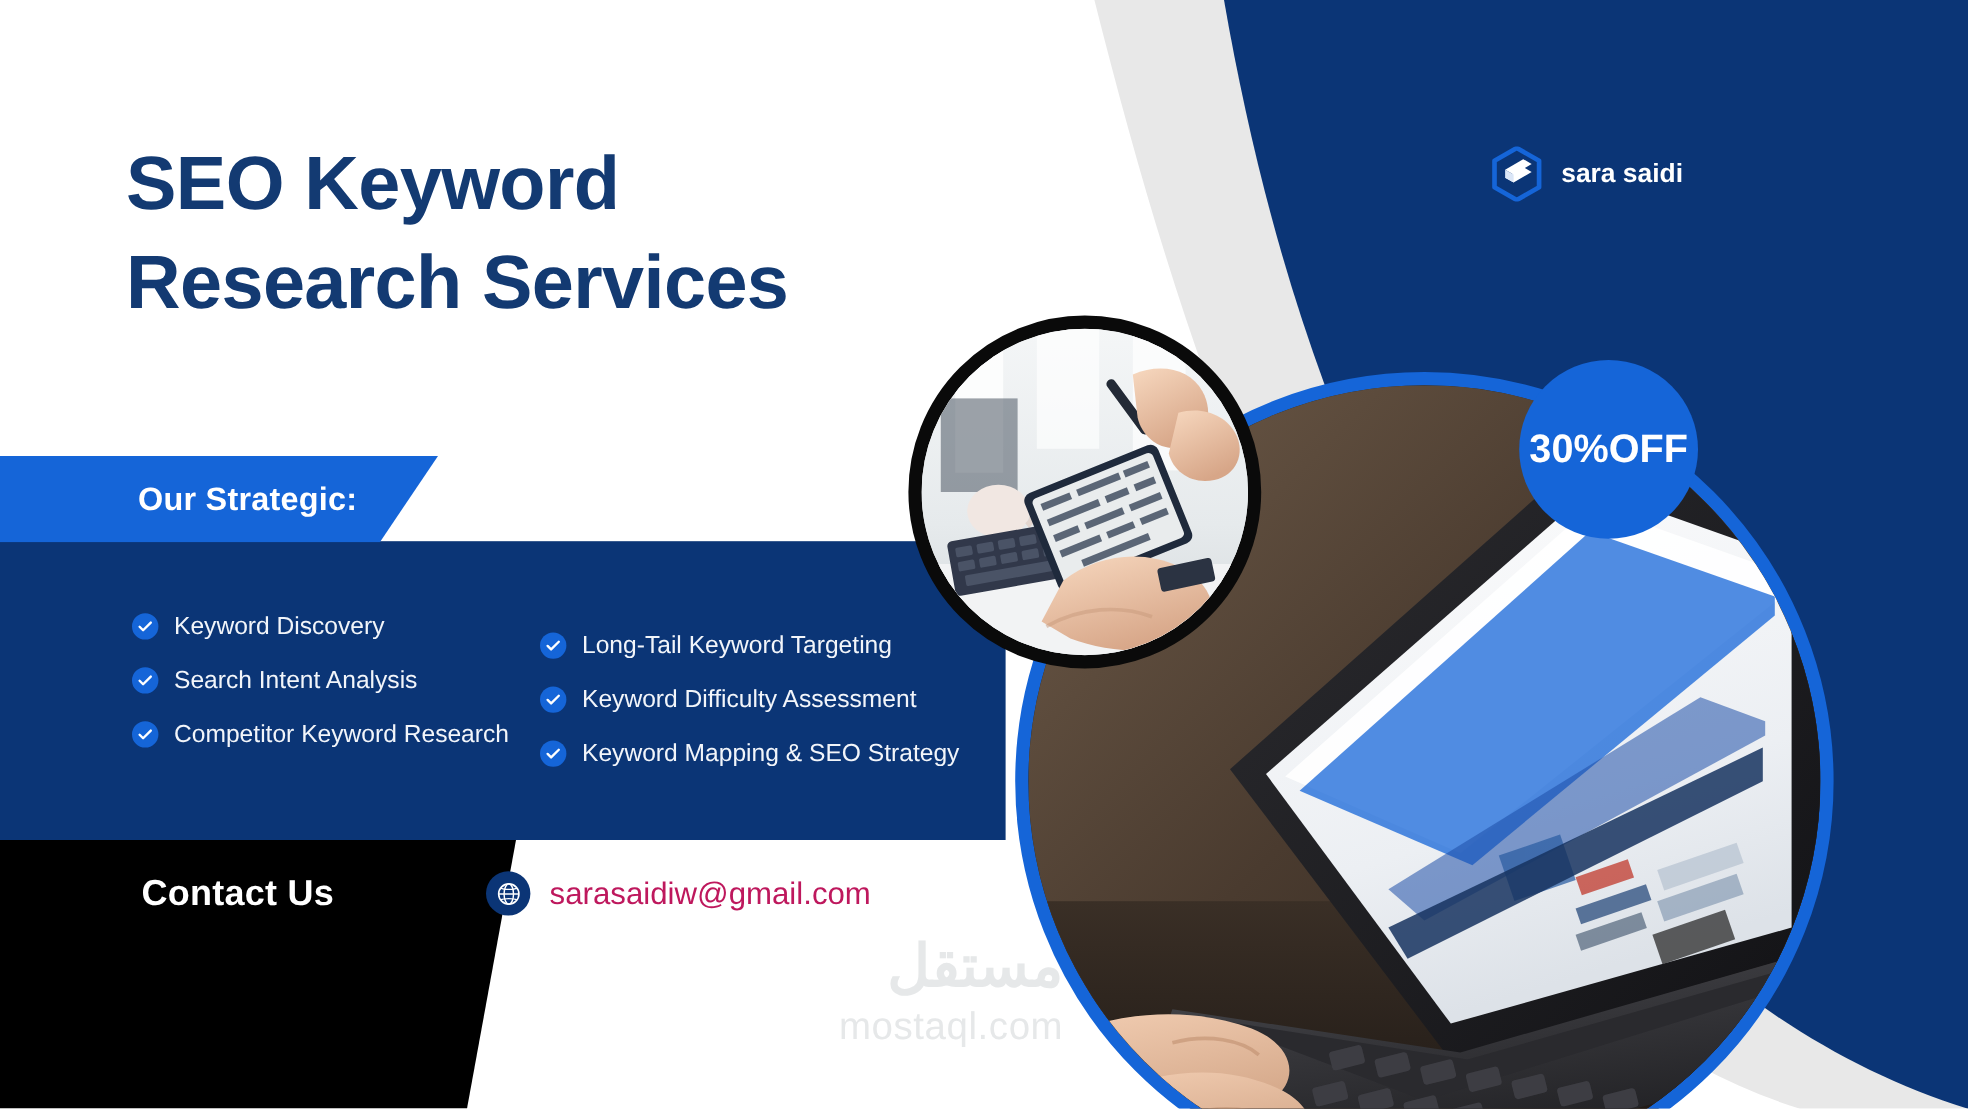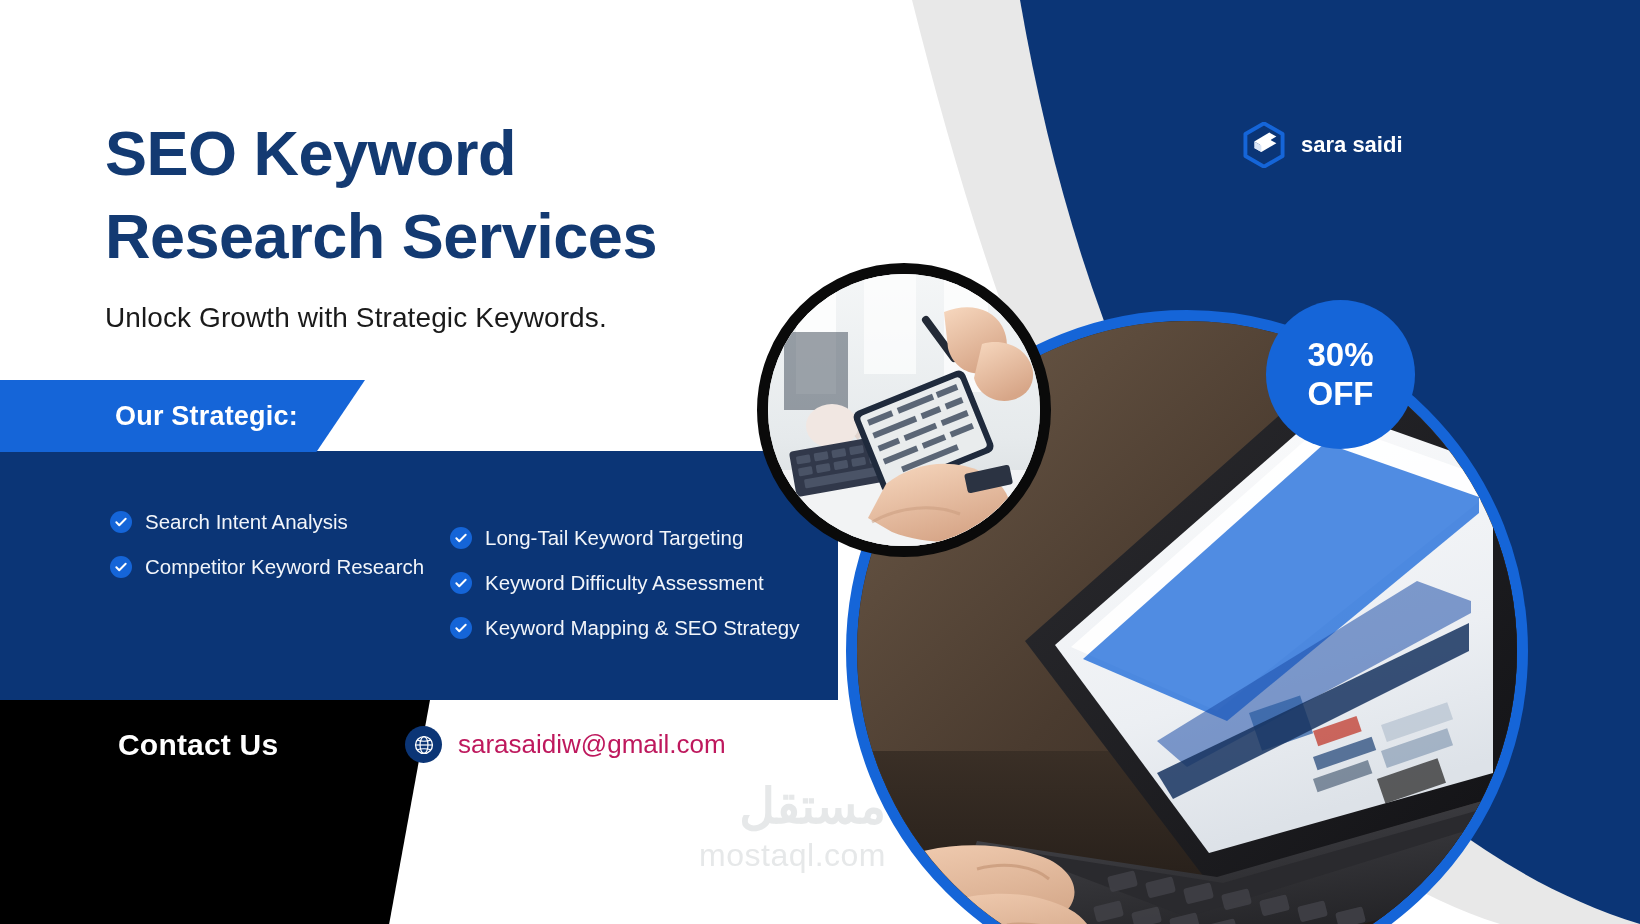--- a/index.html
+++ b/index.html
@@ -107,21 +107,21 @@
     border:11px solid #0a0a0a;
     background:#eef1f3;
     z-index:6;
   }
   .photo-small .scene{position:absolute;inset:0;}
 
   
   .badge{
     position:absolute;left:1266px;top:300px;width:149px;height:149px;
     border-radius:50%;background:#1565d8;
-    display:flex;flex-direction:column;align-items:center;justify-content:center;
+    display:flex;flex-direction:row;align-items:center;justify-content:center;
     z-index:8;
   }
   .badge-pct,.badge-off{color:#fff;font-size:33px;font-weight:bold;line-height:1.18;}
 
   
   .watermark{
     position:absolute;left:676px;top:782px;width:210px;height:96px;
     z-index:9;text-align:right;
   }
   .wm-ar{
@@ -145,27 +145,34 @@
   </div>
 
   <div class="band-top-white"></div>
 
   <div class="services-band"></div>
 
   <div class="headline">
     <div>SEO Keyword</div>
     <div>Research Services</div>
   </div>
-  <div class="subhead">Unlock Growth with Strategic Keywords.</div>
 
   <div class="ribbon">
     <span class="ribbon-label">Our Strategic:</span>
   </div>
 
   <div class="svc-col left">
+    <div class="svc-item">
+      <span class="check">
+        <svg viewBox="0 0 24 24">
+            <path d="M4 12.5l5 5L20 6.5" fill="none" stroke="#ffffff" stroke-width="3.4" stroke-linecap="round" stroke-linejoin="round"></path>
+          </svg>
+      </span>
+      <span class="svc-label">Keyword Discovery</span>
+    </div>
     <div class="svc-item">
       <span class="check">
         <svg viewBox="0 0 24 24">
             <path d="M4 12.5l5 5L20 6.5" fill="none" stroke="#ffffff" stroke-width="3.4" stroke-linecap="round" stroke-linejoin="round"></path>
           </svg>
       </span>
       <span class="svc-label">Search Intent Analysis</span>
     </div>
     <div class="svc-item">
       <span class="check">

